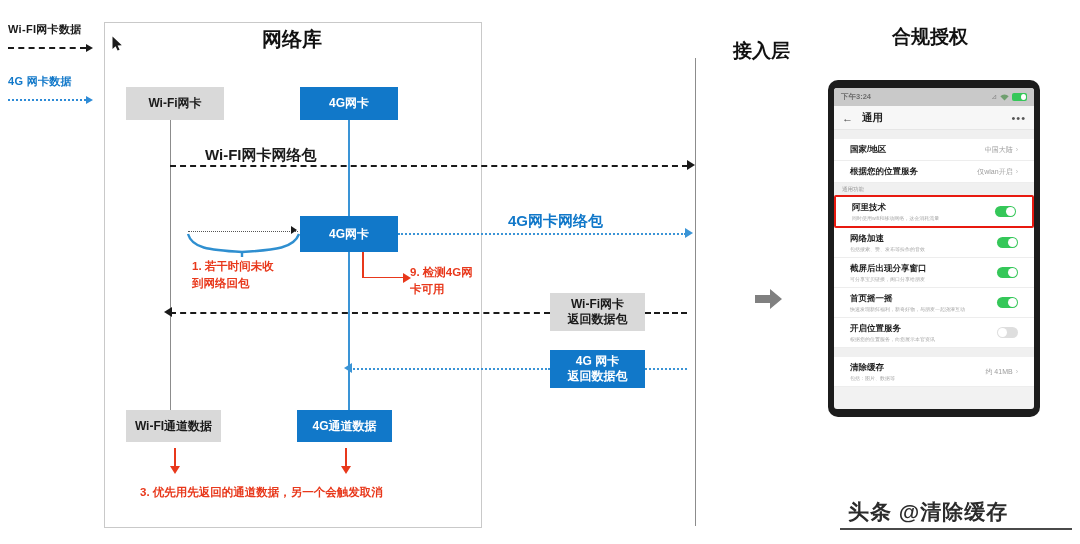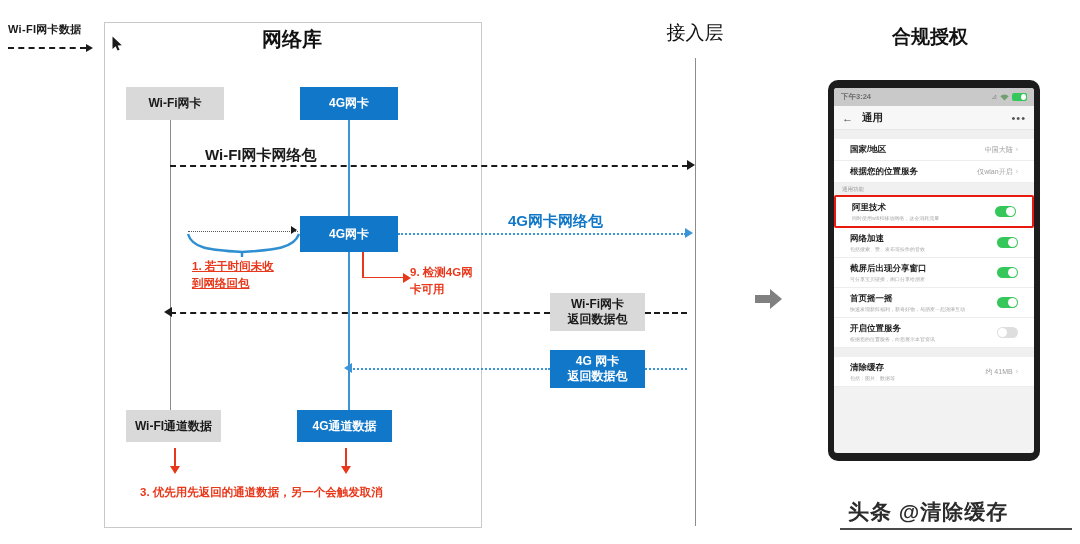--- a/index.html
+++ b/index.html
@@ -56,29 +56,29 @@
   .note.wide{white-space:nowrap;}
 
   .red-arrow{position:absolute;}
   .red-arrow .stem{position:absolute;background:#e8381b;}
   .red-arrow .head-down{position:absolute;width:0;height:0;
     border-left:5px solid transparent;border-right:5px solid transparent;border-top:8px solid #e8381b;}
   .red-arrow .head-right{position:absolute;width:0;height:0;
     border-top:5px solid transparent;border-bottom:5px solid transparent;border-left:8px solid #e8381b;}
 
   
-  #col-access-title{left:600px;top:20px;width:190px;text-align:center;font-size:19px;font-weight:normal;color:#111;}
+  #col-access-title{left:600px;top:38px;width:190px;text-align:right;font-size:19px;font-weight:bold;color:#111;}
   #col-auth-title{left:830px;top:24px;width:200px;text-align:center;font-size:19px;font-weight:bold;color:#111;}
   #access-divider{left:695px;top:58px;width:1px;height:468px;background:#8c8c8c;}
 
   
   #transition-arrow{left:755px;top:288px;width:28px;height:22px;}
 
   
-  #phone{left:828px;top:80px;width:212px;height:381px;background:#1c1c1c;border-radius:10px;
+  #phone{left:828px;top:80px;width:212px;height:337px;background:#1c1c1c;border-radius:10px;
          padding:8px 6px;box-sizing:border-box;}
   #phone-screen{width:100%;height:100%;background:#f2f2f2;overflow:hidden;position:relative;border-radius:3px;}
   #statusbar{height:18px;background:#c9c9c9;display:flex;align-items:center;
              justify-content:space-between;padding:0 7px;box-sizing:border-box;}
   #status-time{font-size:7.5px;color:#6d6d6d;font-weight:bold;}
   .status-right{display:flex;align-items:center;gap:3px;}
   .sig{font-size:7px;color:#8a8a8a;}
   .wifi-ico{width:9px;height:7px;position:relative;}
   .batt{width:15px;height:8px;background:#35c759;border-radius:2px;position:relative;}
   .batt:after{content:"";position:absolute;right:1px;top:1px;width:5px;height:6px;background:#fff;border-radius:50%;}
@@ -116,20 +116,27 @@
 <body>
 
 <div class="abs" id="legend">
   <div class="legend-item">
     <div class="legend-label black">Wi-FI网卡数据</div>
     <div class="legend-line">
       <div class="dash"></div>
       <div class="head"></div>
     </div>
   </div>
+  <div class="legend-item">
+    <div class="legend-label blue">4G 网卡数据</div>
+    <div class="legend-line blue">
+      <div class="dash"></div>
+      <div class="head"></div>
+    </div>
+  </div>
 </div>
 
 <div class="abs" id="panel"></div>
 <div class="abs" id="panel-title" style="left:104px;width:376px;">网络库</div>
 
 <svg class="abs" id="cursor" viewBox="0 0 12 16">
   <path d="M0.5,0.5 L0.5,13 L3.6,10.2 L5.6,14.6 L7.6,13.7 L5.6,9.5 L9.8,9.3 Z" fill="#1a1a1a"></path>
 </svg>
 
 <div class="lifeline gray abs" style="left:170px;top:120px;height:290px;"></div>
@@ -147,21 +154,21 @@
 <div class="node blue abs" style="left:300px;top:216px;width:98px;height:36px;">4G网卡</div>
 
 <div class="flow abs" style="left:188px;top:231px;width:110px;border-top:1px dotted #555;"></div>
 <div class="arrowhead right black abs" style="left:291px;top:226px;border-top-width:4px;border-bottom-width:4px;border-left-width:6px;"></div>
 
 <svg class="abs" style="left:186px;top:232px;width:116px;height:26px;" viewBox="0 0 116 26">
   <path d="M2,2 C6,16 22,18 56,20 C90,18 108,16 113,2" fill="none" stroke="#2f8fd0" stroke-width="2.4"></path>
   <path d="M56,20 L56,25" fill="none" stroke="#2f8fd0" stroke-width="2.4"></path>
 </svg>
 
-<div class="note abs" style="left:192px;top:258px;width:110px;text-decoration:underline;">1. 若干时间未收
+<div class="note abs" style="left:192px;top:258px;width:110px;">1. 若干时间未收
 到网络回包</div>
 
 <div class="flow-label blue abs" style="left:508px;top:212px;">4G网卡网络包</div>
 <div class="flow blue abs" style="left:398px;top:233px;width:288px;"></div>
 <div class="arrowhead right blue abs" style="left:685px;top:228px;"></div>
 
 <div class="red-arrow abs" style="left:362px;top:252px;width:58px;height:36px;">
   <div class="stem" style="left:0;top:0;width:1.8px;height:26px;"></div>
   <div class="stem" style="left:0;top:24.5px;width:42px;height:1.8px;"></div>
   <div class="head-right" style="left:41px;top:20.5px;"></div>

